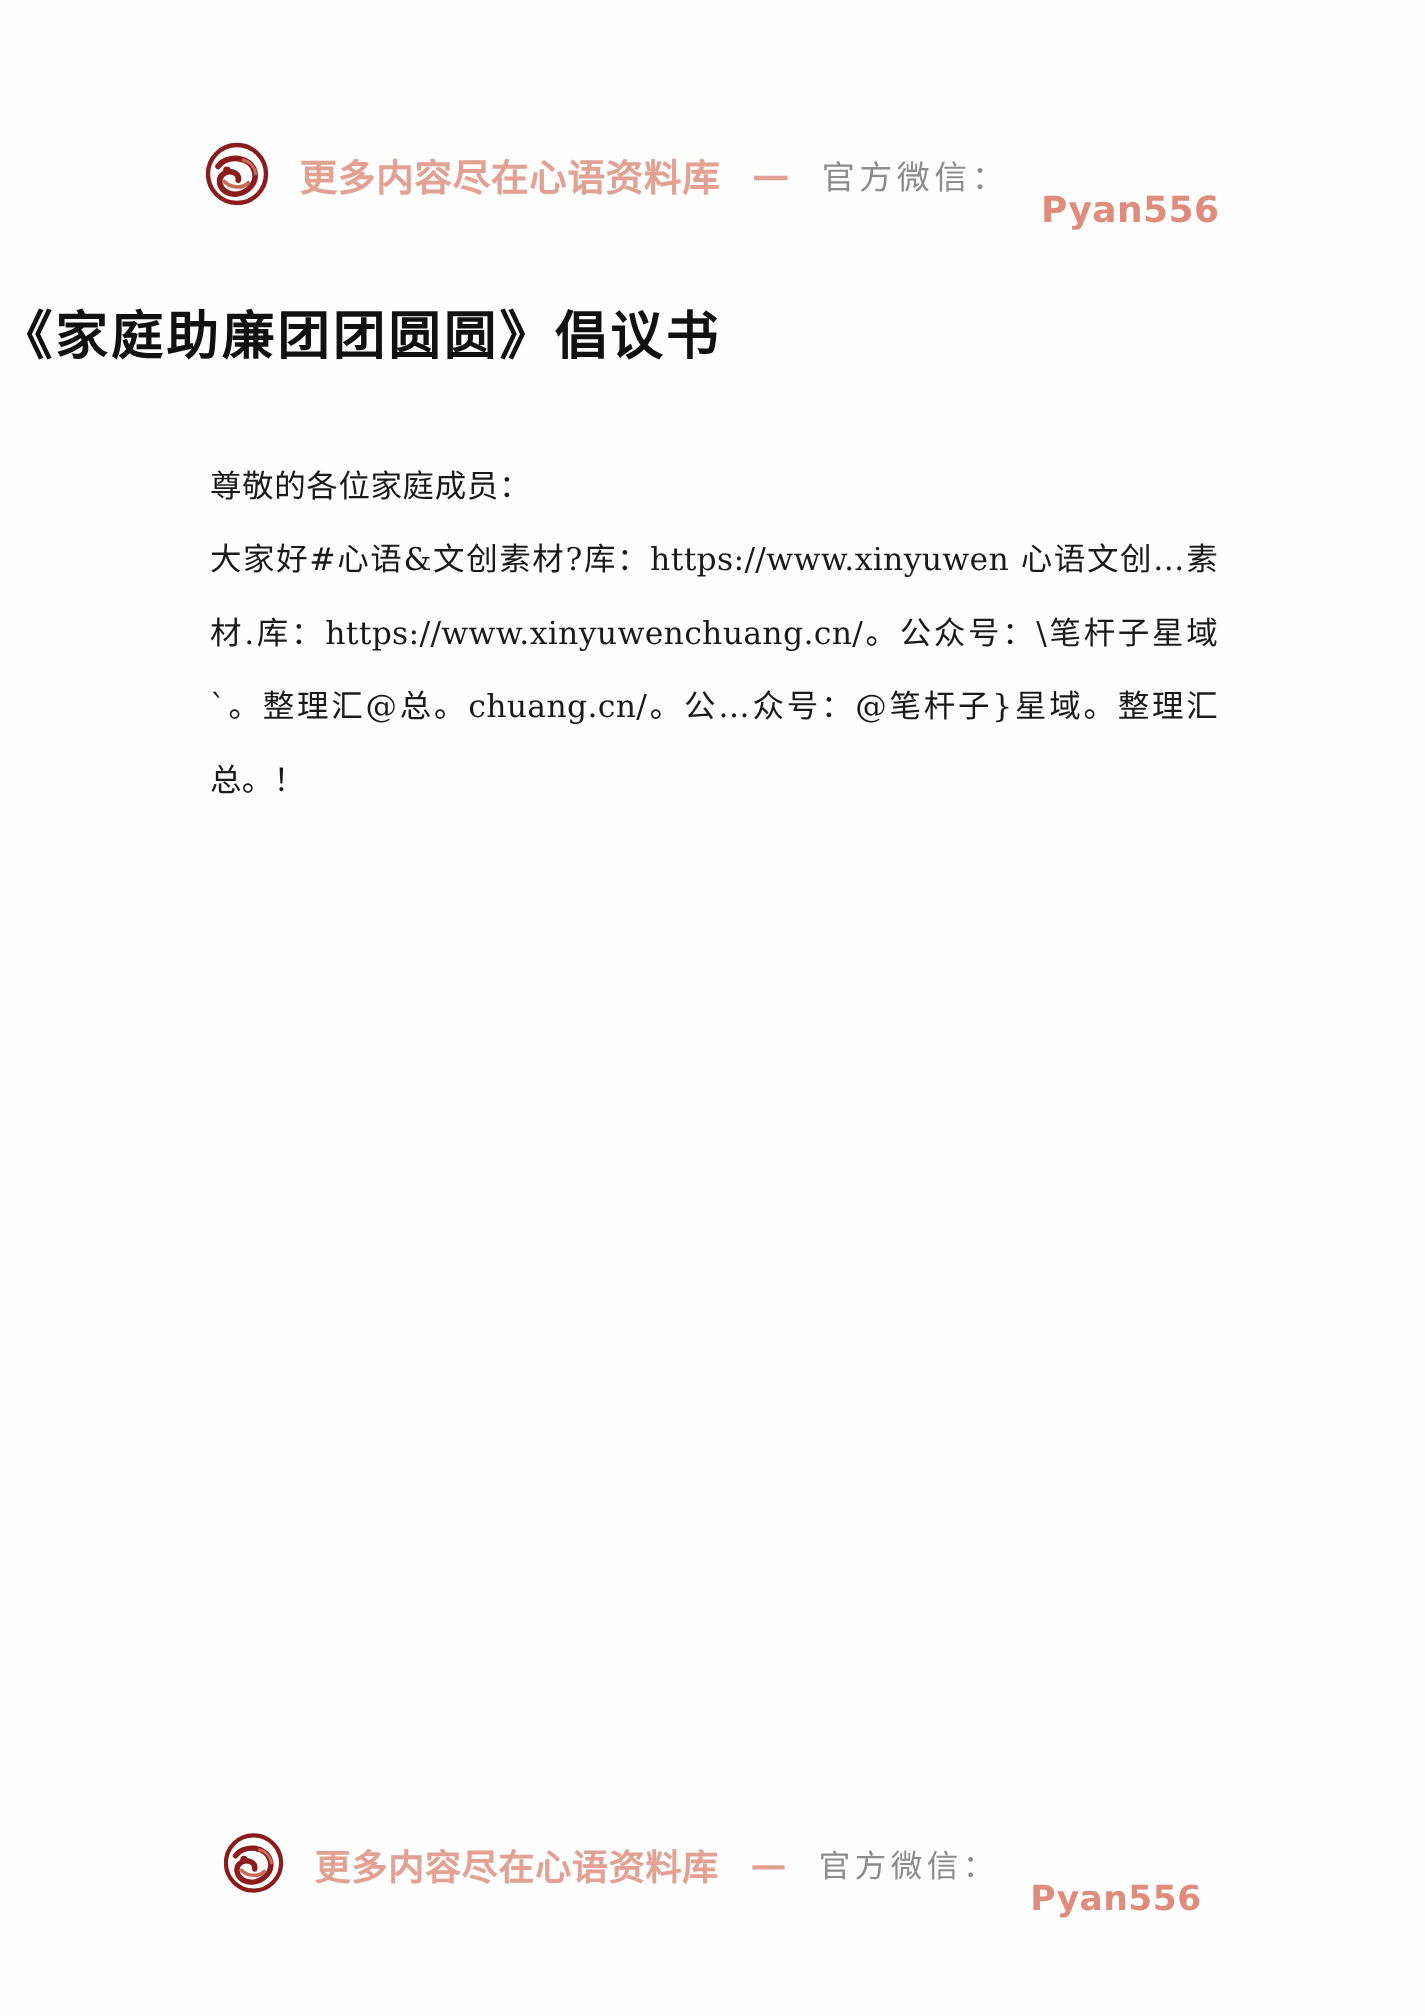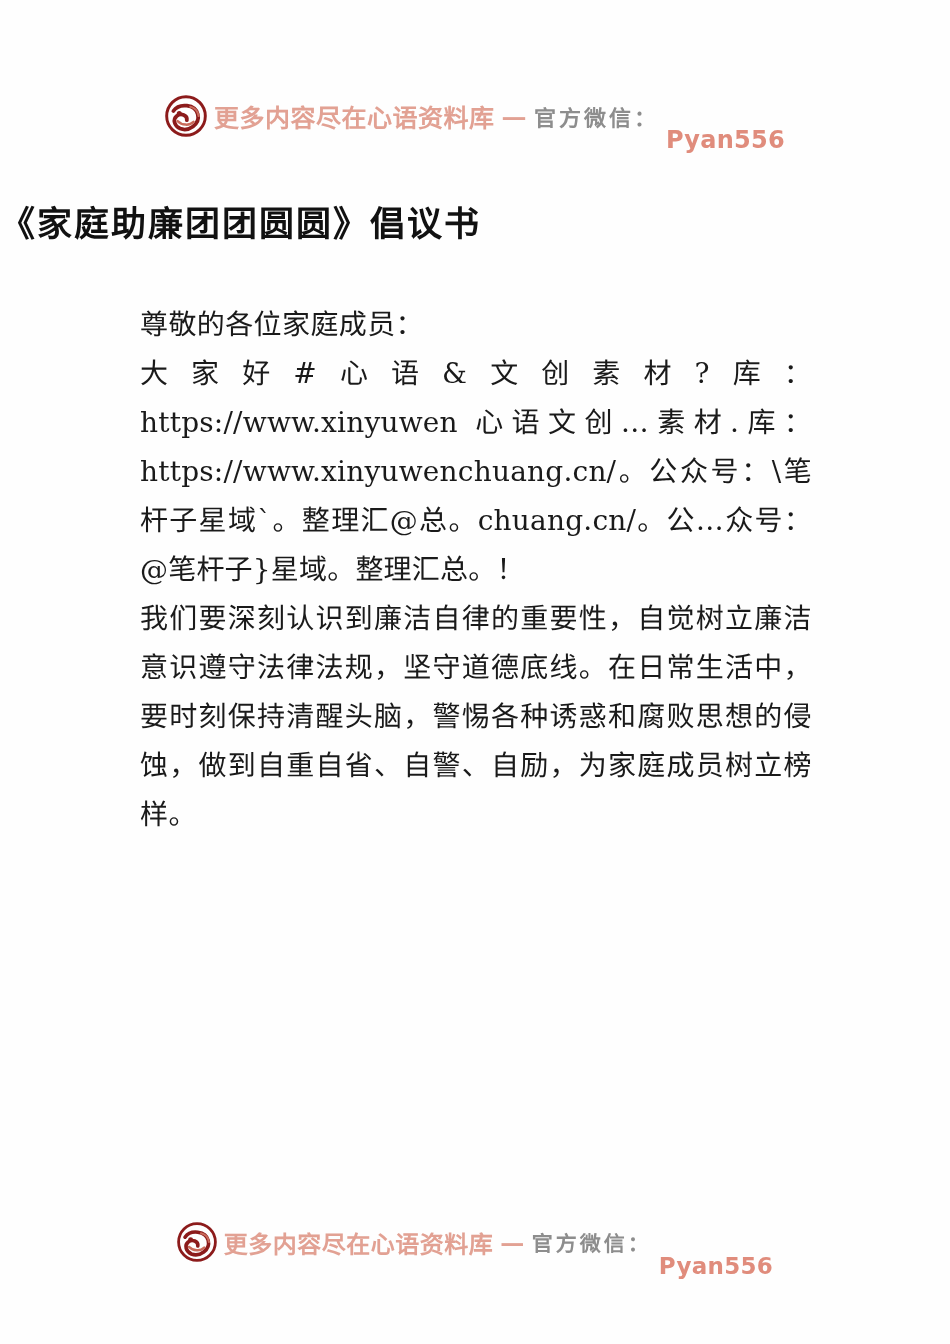--- a/index.html
+++ b/index.html
@@ -24,21 +24,21 @@
   }
 
   
   .watermark {
     position: absolute;
     left: 0;
     width: 950px;
     display: flex;
     align-items: center;
     justify-content: center;
-    gap: 7px;
+    gap: 21px;
     white-space: nowrap;
   }
   .watermark-header { top: 78px; }
   .watermark-footer { top: 1205px; }
 
   .wm-logo {
     display: block;
     flex: 0 0 auto;
   }
   .watermark-header .wm-logo { width: 42px; height: 42px; }
@@ -59,21 +59,21 @@
   .wm-dash {
     color: #e2a193;
     font-weight: 700;
   }
   .watermark-header .wm-dash { font-size: 25px; }
   .watermark-footer .wm-dash { font-size: 24px; }
 
   .wm-label {
     color: #8d8d8d;
     font-family: "DejaVu Serif", "Liberation Serif", serif;
-    font-weight: 700;
+    font-weight: 400;
     letter-spacing: 3px;
   }
   .watermark-header .wm-label { font-size: 22px; }
   .watermark-footer .wm-label { font-size: 21px; }
 
   .wm-handle {
     color: #e08c7c;
     font-family: "DejaVu Sans", "Liberation Sans", sans-serif;
     font-weight: 700;
     letter-spacing: 0.3px;
@@ -101,21 +101,21 @@
     position: absolute;
     top: 300px;
     left: 140px;
     width: 672px;
   }
 
   .para {
     margin: 0 0 0 0;
     color: #1a1a1a;
     font-family: "DejaVu Serif", "Liberation Serif", serif;
-    font-size: 28px;
+    font-size: 21px;
     line-height: 49px;
     text-align: justify;
     text-justify: inter-ideograph;
     letter-spacing: 0.4px;
   }
   .para.loose { letter-spacing: 2.4px; }
   .para.tight { letter-spacing: 0.2px; }
 </style>
 </head>
 <body>
@@ -134,21 +134,20 @@
     <span class="wm-text wm-dash">—</span>
     <span class="wm-text wm-label">官方微信：</span>
     <span class="wm-text wm-handle">Pyan556</span>
   </div>
 
   <h1 class="doc-title">《家庭助廉团团圆圆》倡议书</h1>
 
   <div class="body-area">
     <p class="para">尊敬的各位家庭成员：</p>
     <p class="para tight">大家好#心语&amp;文创素材?库：https://www.xinyuwen 心语文创…素材.库：https://www.xinyuwenchuang.cn/。公众号：\笔杆子星域`。整理汇@总。chuang.cn/。公…众号：@笔杆子}星域。整理汇总。！</p>
-    <p class="para">我们要深刻认识到廉洁自律的重要性，自觉树立廉洁意识遵守法律法规，坚守道德底线。在日常生活中，要时刻保持清醒头脑，警惕各种诱惑和腐败思想的侵蚀，做到自重自省、自警、自励，为家庭成员树立榜样。</p>
   </div>
 
   <div class="watermark watermark-footer">
     <svg class="wm-logo" viewBox="0 0 100 100">
       <circle cx="50" cy="50" r="46" fill="none" stroke="#8c1b1b" stroke-width="7"></circle>
       <path d="M20 38 C34 18, 72 22, 78 46 C84 70, 56 88, 36 80 C22 74, 18 58, 28 50 C38 42, 54 48, 52 60" fill="none" stroke="#8c1b1b" stroke-width="9" stroke-linecap="round"></path>
       <path d="M30 62 C40 72, 58 74, 68 64" fill="none" stroke="#c96a5a" stroke-width="6" stroke-linecap="round"></path>
       <circle cx="34" cy="44" r="6" fill="#8c1b1b"></circle>
       <path d="M60 28 C70 30, 78 38, 80 50" fill="none" stroke="#c96a5a" stroke-width="5" stroke-linecap="round"></path>
     </svg>

